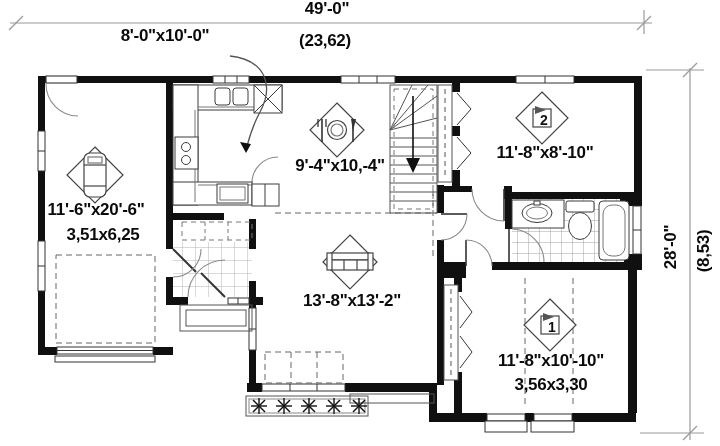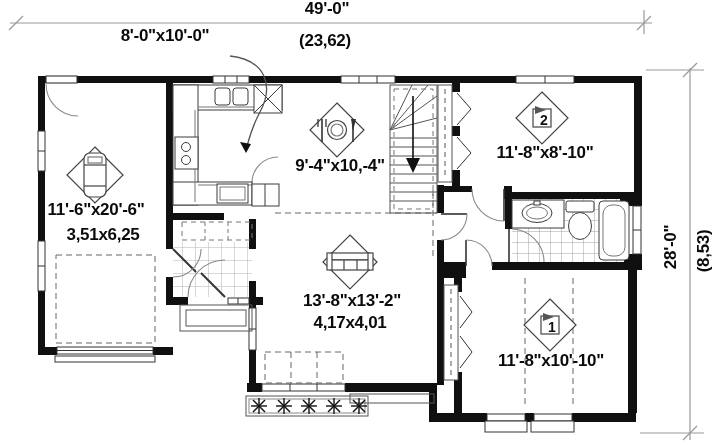--- a/index.html
+++ b/index.html
@@ -376,22 +376,22 @@
 <div class="lbl" style="left:325px;top:32px;">(23,62)</div>
 
 <div class="lbl" style="left:165px;top:27px;">8'-0"x10'-0"</div>
 
 <div class="lbl" style="left:96px;top:201px;">11'-6"x20'-6"</div>
 <div class="lbl" style="left:95px;top:226px;margin-left:8px;">3,51x6,25</div>
 
 <div class="lbl" style="left:340px;top:157px;">9'-4"x10,-4"</div>
 
 <div class="lbl" style="left:352px;top:292px;">13'-8"x13'-2"</div>
-<div class="lbl" style="left:350px;top:314px;">4,17x4,01</div>
 
 <div class="lbl" style="left:545px;top:144px;">11'-8"x8'-10"</div>
 
 <div class="lbl" style="left:551px;top:352px;">11'-8"x10'-10"</div>
+<div class="lbl" style="left:551px;top:376px;">3,56x3,30</div>
 
 <div class="lbl rot" style="left:671px;top:247px;">28'-0"</div>
 <div class="lbl rot" style="left:704px;top:251px;">(8,53)</div>
 
 </div>
 
 </body></html>

